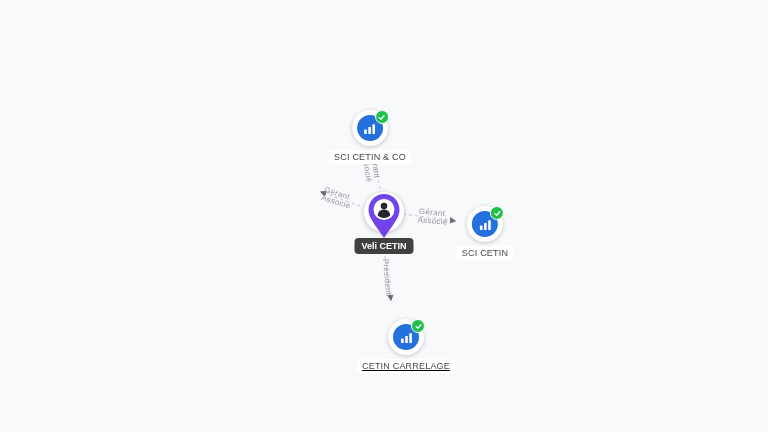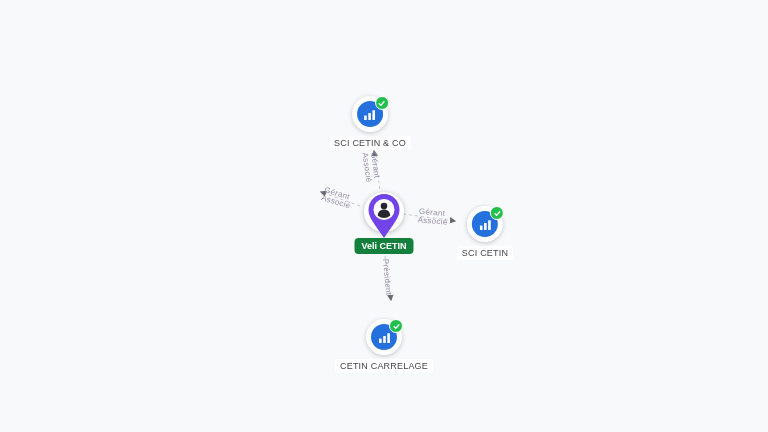--- a/index.html
+++ b/index.html
@@ -46,21 +46,21 @@
   
   .person{position:absolute;width:0;height:0;cursor:pointer;}
   .halo{
     position:absolute;left:-20px;top:-20px;width:40px;height:40px;
     border-radius:50%;background:#ffffff;
     box-shadow:0 1px 5px rgba(40,40,60,0.3);
   }
   svg.pin{position:absolute;left:-17px;top:-19px;}
   .plabel{
     position:absolute;top:26px;left:0;transform:translateX(-50%);
-    background:#15803d;color:#ffffff;
+    background:#404040;color:#ffffff;
     padding:3px 7px;border-radius:4px;
     font-size:9px;font-weight:600;white-space:nowrap;
   }
 
   
   text.edge-label{
     font-size:8px;fill:#978fa6;letter-spacing:0.3px;
     font-family:"Liberation Sans", sans-serif;
   }
 </style>
@@ -101,21 +101,21 @@
     </g>
 
     <g>
       <line x1="385" y1="256" x2="391" y2="300" stroke="#c5c5d3" stroke-width="1" stroke-dasharray="3 3" marker-end="url(#arrow)"></line>
       <text class="edge-label" text-anchor="middle" transform="translate(387,277) rotate(85)">
         <tspan x="0" dy="2.5">Président</tspan>
       </text>
     </g>
   </svg>
 
-  <div class="company" style="left:370px;top:114px;">
+  <div class="company" style="left:370px;top:128px;">
     <div class="bubble">
       <div class="blue">
         <svg width="13" height="13" viewBox="0 0 12 12">
           <rect x="1" y="7" width="2.4" height="4" fill="#fff" rx="0.5"></rect>
           <rect x="4.8" y="4.5" width="2.4" height="6.5" fill="#fff" rx="0.5"></rect>
           <rect x="8.6" y="2" width="2.4" height="9" fill="#fff" rx="0.5"></rect>
         </svg>
       </div>
       <div class="badge">
         <svg width="7" height="7" viewBox="0 0 10 10">
@@ -138,21 +138,21 @@
       </div>
       <div class="badge">
         <svg width="7" height="7" viewBox="0 0 10 10">
             <path d="M1.5 5.2 L4 7.5 L8.5 2.5" stroke="#fff" stroke-width="1.8" fill="none" stroke-linecap="round"></path>
           </svg>
       </div>
     </div>
     <div class="clabel">SCI CETIN</div>
   </div>
 
-  <div class="company" style="left:384px;top:337px;">
+  <div class="company" style="left:406px;top:337px;text-decoration:underline;">
     <div class="bubble">
       <div class="blue">
         <svg width="13" height="13" viewBox="0 0 12 12">
           <rect x="1" y="7" width="2.4" height="4" fill="#fff" rx="0.5"></rect>
           <rect x="4.8" y="4.5" width="2.4" height="6.5" fill="#fff" rx="0.5"></rect>
           <rect x="8.6" y="2" width="2.4" height="9" fill="#fff" rx="0.5"></rect>
         </svg>
       </div>
       <div class="badge">
         <svg width="7" height="7" viewBox="0 0 10 10">

